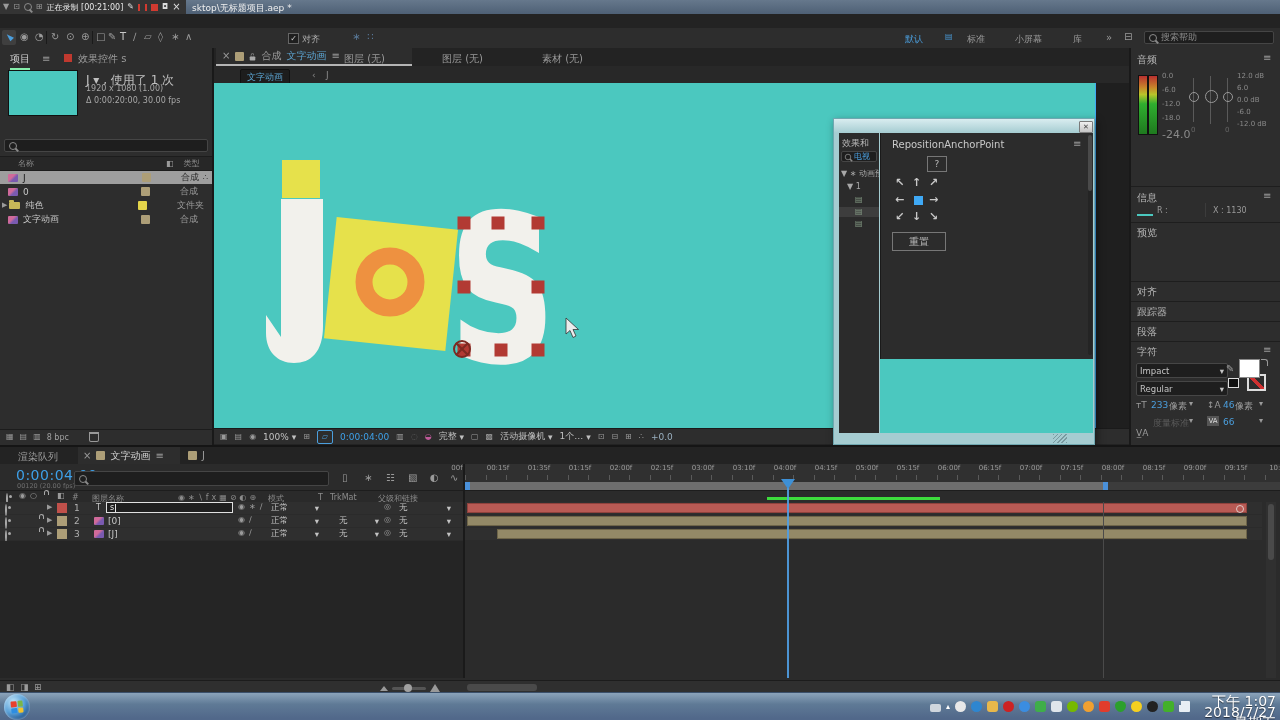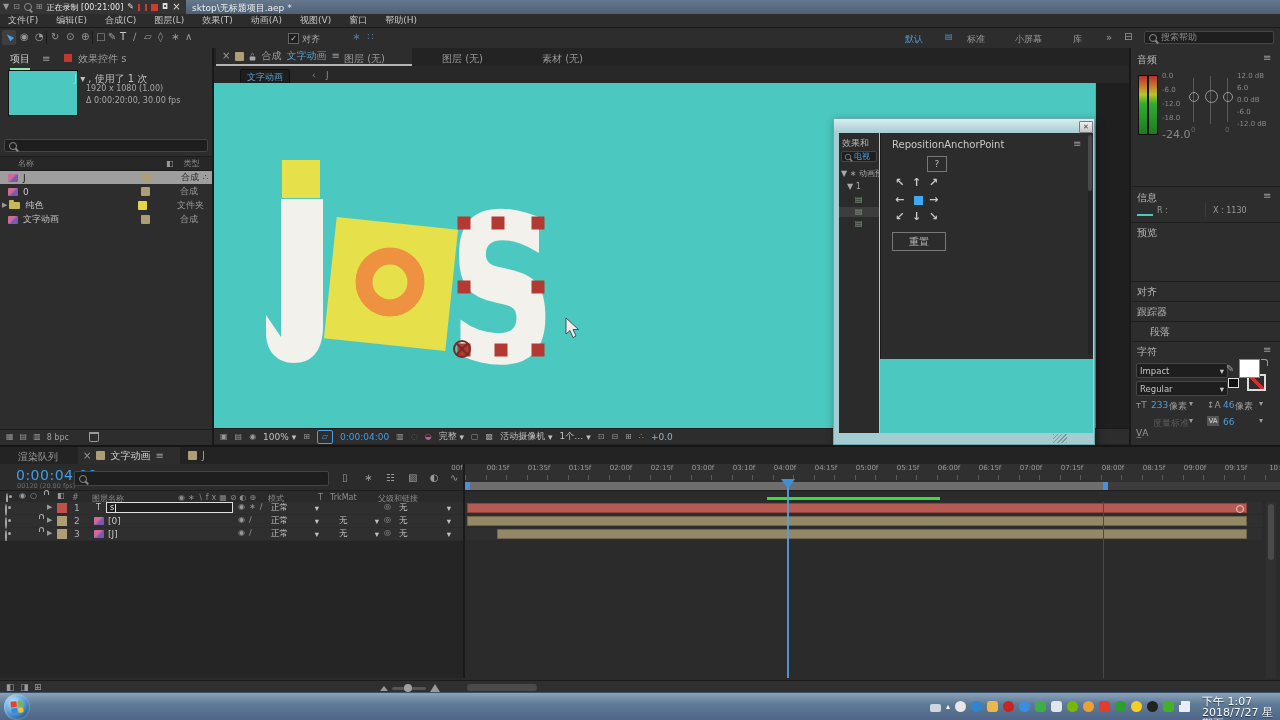--- a/index.html
+++ b/index.html
@@ -44,31 +44,20 @@
     <span class="glyph" style="font-size:8px">⊞</span>
     <span class="nw" style="color:#e8e8e8;font-size:8px">正在录制 [00:21:00]</span>
     <span class="glyph" style="font-size:8px;color:#ddd">✎</span>
     <span style="width:5px;height:7px;border-left:2px solid #d03a30;border-right:2px solid #d03a30"></span>
     <span style="width:7px;height:7px;background:#d03a30"></span>
     <span class="glyph" style="font-size:8px;color:#ddd">◘</span>
     <span class="glyph" style="color:#ddd">×</span>
   </div>
   <div class="a nw" style="left:192px;top:2px;color:#f0f0f0;font-size:9px">sktop\无标题项目.aep *</div>
 
-  <div class="a rowf" style="left:0;top:14px;width:1280px;height:14px;background:#2c2c2c;gap:18px;padding-left:8px;box-sizing:border-box;border-bottom:1px solid #1a1a1a">
-    <span class="nw" style="color:#c6c6c6">文件(F)</span>
-    <span class="nw" style="color:#c6c6c6">编辑(E)</span>
-    <span class="nw" style="color:#c6c6c6">合成(C)</span>
-    <span class="nw" style="color:#c6c6c6">图层(L)</span>
-    <span class="nw" style="color:#c6c6c6">效果(T)</span>
-    <span class="nw" style="color:#c6c6c6">动画(A)</span>
-    <span class="nw" style="color:#c6c6c6">视图(V)</span>
-    <span class="nw" style="color:#c6c6c6">窗口</span>
-    <span class="nw" style="color:#c6c6c6">帮助(H)</span>
-  </div>
 
   <div class="a" style="left:0;top:28px;width:1280px;height:20px;background:#2d2d2d;border-bottom:2px solid #191919">
     <span class="a ctr" style="left:2px;top:2px;width:14px;height:15px;background:#3f3f3f;border-radius:2px">
         <span style="color:#4b9fde;font-size:10px;transform:rotate(-135deg)">►</span>
       </span>
     <span class="a glyph" style="left:20px;top:4px">◉</span>
     <span class="a glyph" style="left:35px;top:4px">◔</span>
     <span class="a sep-v" style="left:46px;top:3px;width:1px;height:13px"></span>
     <span class="a glyph" style="left:51px;top:4px">↻</span>
     <span class="a glyph" style="left:66px;top:4px">⊙</span>
@@ -99,21 +88,21 @@
     </div>
   </div>
 
   <div class="a" style="left:0;top:48px;width:214px;height:397px;background:#2d2d2d;border-right:2px solid #191919;box-sizing:border-box">
     <span class="a nw" style="left:10px;top:4px;color:#d0d0d0;font-size:10px;border-bottom:2px solid #86efac;padding-bottom:2px">项目</span>
     <span class="a glyph" style="left:42px;top:6px">≡</span>
     <span class="a" style="left:64px;top:6px;width:8px;height:8px;background:#c0392f"></span>
     <span class="a nw" style="left:78px;top:4px;color:#9a9a9a;font-size:10px">效果控件 s</span>
 
     <div class="a" style="left:8px;top:22px;width:68px;height:44px;background:#4bc8bf;border:1px solid #111"></div>
-    <div class="a nw" style="left:74px;top:24px;color:#c0c0c0;font-size:10px"><span>J</span> ▾ , <span>使用了 1 次</span></div>
+    <div class="a nw" style="left:86px;top:24px;color:#c0c0c0;font-size:12px"><span>J</span> ▾ , <span>使用了 1 次</span></div>
     <div class="a nw" style="left:86px;top:36px;color:#a8a8a8;font-size:8px">1920 x 1080 (1.00)</div>
     <div class="a nw" style="left:86px;top:48px;color:#a8a8a8;font-size:8px">Δ <span>0:00:20:00, 30.00 fps</span></div>
 
     <div class="a rowf" style="left:4px;top:91px;width:204px;height:13px;background:#1e1e1e;border:1px solid #454545;border-radius:2px;padding:0 4px;box-sizing:border-box;gap:3px">
       <span class="mag"></span>
     </div>
 
     <div class="a rowf" style="left:0;top:108px;width:212px;height:13px;background:#272727;border-top:1px solid #1c1c1c;border-bottom:1px solid #1c1c1c">
       <span class="nw hrow" style="margin-left:18px">名称</span>
       <span class="glyph" style="margin-left:132px;font-size:8px">◧</span>
@@ -269,21 +258,21 @@
     <span class="a nw" style="left:82px;top:158px;color:#9a9a9a;font-size:8px">X : 1130</span>
     <div class="a" style="left:74px;top:155px;width:1px;height:14px;background:#3c3c3c"></div>
 
     <div class="a" style="left:0;top:174px;width:149px;height:1px;background:#1e1e1e"></div>
     <span class="a panelhead" style="left:6px;top:178px">预览</span>
     <div class="a" style="left:0;top:233px;width:149px;height:1px;background:#1e1e1e"></div>
     <span class="a panelhead" style="left:6px;top:237px">对齐</span>
     <div class="a" style="left:0;top:253px;width:149px;height:1px;background:#1e1e1e"></div>
     <span class="a panelhead" style="left:6px;top:257px">跟踪器</span>
     <div class="a" style="left:0;top:273px;width:149px;height:1px;background:#1e1e1e"></div>
-    <span class="a panelhead" style="left:19px;top:277px">段落</span>
+    <span class="a panelhead" style="left:6px;top:277px">段落</span>
     <div class="a" style="left:0;top:293px;width:149px;height:1px;background:#1e1e1e"></div>
     <span class="a panelhead" style="left:6px;top:297px">字符</span>
     <span class="a glyph" style="left:132px;top:297px">≡</span>
 
     <div class="a dd" style="left:5px;top:315px;width:84px;height:13px">
         <span>Impact</span>
         <span>▾</span>
       </div>
     <span class="a glyph" style="left:95px;top:316px">✎</span>
     <div class="a" style="left:116px;top:326px;width:15px;height:13px;border:2px solid #ddd;background:linear-gradient(45deg,transparent 42%,#d03030 42%,#d03030 58%,transparent 58%)"></div>
@@ -553,19 +542,19 @@
       <span class="traydot" style="background:#dfe6ec"></span>
       <span class="traydot" style="background:#76b900;border-radius:50%"></span>
       <span class="traydot" style="background:#f0a030;border-radius:50%"></span>
       <span class="traydot" style="background:#e23c2c"></span>
       <span class="traydot" style="background:#2ca02c;border-radius:50% 50% 50% 50%/40% 40% 60% 60%"></span>
       <span class="traydot" style="background:#f5d020;border-radius:50%"></span>
       <span class="traydot" style="background:#222;border-radius:50%"></span>
       <span class="traydot" style="background:#43b02a"></span>
       <span class="traydot" style="background:linear-gradient(to top,#e8eef4 60%,transparent 60%),linear-gradient(to right,transparent 0 2px,#e8eef4 2px);border-radius:1px"></span>
     </div>
-    <div class="a" style="left:1202px;top:3px;width:74px;height:22px;text-align:left;color:#fff;font-size:11px;line-height:11px;text-shadow:0 1px 1px rgba(0,0,0,.6)">
+    <div class="a" style="left:1202px;top:3px;width:74px;height:22px;text-align:right;color:#fff;font-size:14px;line-height:11px;text-shadow:0 1px 1px rgba(0,0,0,.6)">
       <div>下午 1:07</div>
       <div>2018/7/27 星期五</div>
     </div>
   </div>
 
 </div>
 
 </body></html>

